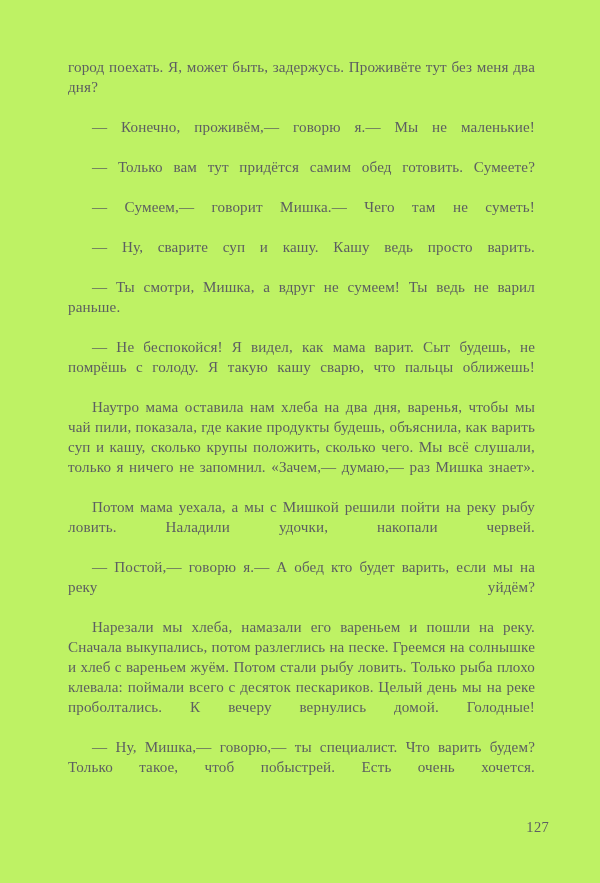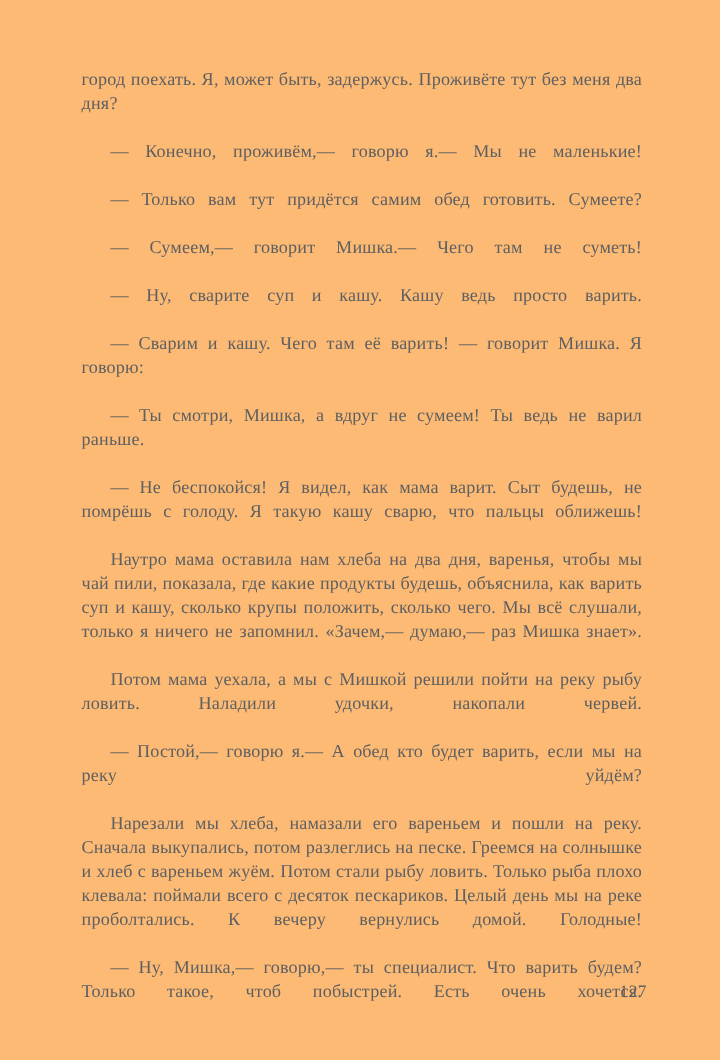--- a/index.html
+++ b/index.html
@@ -5,21 +5,21 @@
 <style>
   html, body {
     margin: 0;
     padding: 0;
     background: #ffffff;
   }
   .page {
     position: relative;
     width: 600px;
     height: 883px;
-    background: #fdba74;
+    background: #bef264;
     overflow: hidden;
     box-sizing: border-box;
   }
   .text-block {
     position: absolute;
     left: 68px;
     top: 57px;
     width: 467px;
   }
   .para {
@@ -41,21 +41,21 @@
     text-indent: 0;
   }
   
   .para::after {
     content: "";
     display: inline-block;
     width: 100%;
   }
   .folio {
     position: absolute;
-    left: 72px;
+    left: 82px;
     top: 818px;
     width: 467px;
     text-align: right;
     font-family: "Liberation Serif", "DejaVu Serif", serif;
     font-size: 14.5px;
     line-height: 18px;
     color: #5d5f61;
     letter-spacing: 0.3px;
   }
 </style>
@@ -64,21 +64,20 @@
 
 <div class="page">
 
   <div class="text-block">
 
     <p class="para cont">город поехать. Я, может быть, задержусь. Проживёте тут без меня два дня?</p>
     <p class="para indent">— Конечно, проживём,— говорю я.— Мы не маленькие!</p>
     <p class="para indent">— Только вам тут придётся самим обед готовить. Сумеете?</p>
     <p class="para indent">— Сумеем,— говорит Мишка.— Чего там не суметь!</p>
     <p class="para indent">— Ну, сварите суп и кашу. Кашу ведь просто варить.</p>
-    <p class="para indent">— Сварим и кашу. Чего там её варить! — говорит Мишка. Я говорю:</p>
     <p class="para indent">— Ты смотри, Мишка, а вдруг не сумеем! Ты ведь не варил раньше.</p>
     <p class="para indent">— Не беспокойся! Я видел, как мама варит. Сыт будешь, не помрёшь с голоду. Я такую кашу сварю, что пальцы оближешь!</p>
     <p class="para indent">Наутро мама оставила нам хлеба на два дня, варенья, чтобы мы чай пили, показала, где какие продукты будешь, объяснила, как варить суп и кашу, сколько крупы положить, сколько чего. Мы всё слушали, только я ничего не запомнил. «Зачем,— думаю,— раз Мишка знает».</p>
     <p class="para indent">Потом мама уехала, а мы с Мишкой решили пойти на реку рыбу ловить. Наладили удочки, накопали червей.</p>
     <p class="para indent">— Постой,— говорю я.— А обед кто будет варить, если мы на реку уйдём?</p>
     <p class="para indent">Нарезали мы хлеба, намазали его вареньем и пошли на реку. Сначала выкупались, потом разлеглись на песке. Греемся на солнышке и хлеб с вареньем жуём. Потом стали рыбу ловить. Только рыба плохо клевала: поймали всего с десяток пескариков. Целый день мы на реке проболтались. К вечеру вернулись домой. Голодные!</p>
     <p class="para indent">— Ну, Мишка,— говорю,— ты специалист. Что варить будем? Только такое, чтоб побыстрей. Есть очень хочется.</p>
 
   </div>
 

